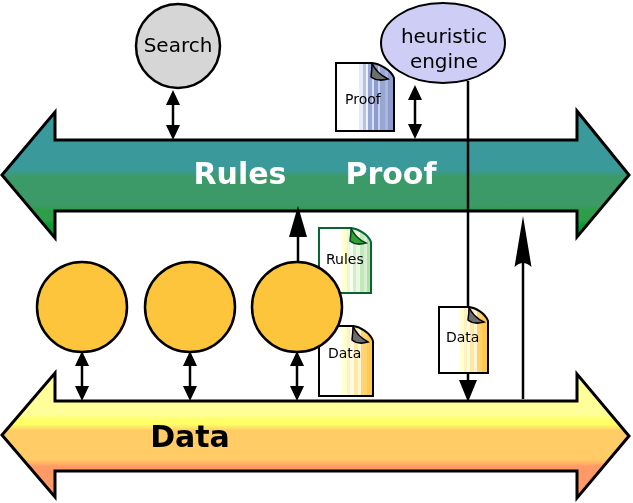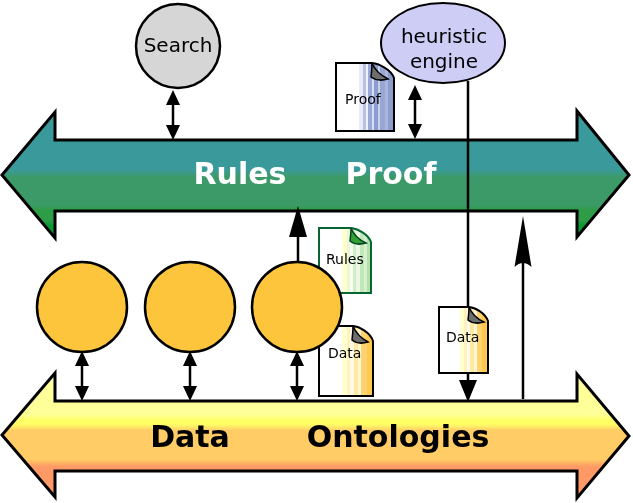--- a/index.html
+++ b/index.html
@@ -215,21 +215,20 @@
   <div class="lbl node-lbl" style="left:178px; top:45px;">Search</div>
 
   <div class="lbl node-lbl wrap" style="left:444px; top:49px;">heuristic engine</div>
 
   <div class="lbl banner-lbl light" style="left:240px; top:173px;">Rules</div>
 
   <div class="lbl banner-lbl light" style="left:391px; top:173px;">Proof</div>
 
   <div class="lbl banner-lbl" style="left:190px; top:436px;">Data</div>
 
-  <div class="lbl banner-lbl" style="left:398px; top:436px;">Ontologies</div>
 
   <div class="lbl doc-lbl" style="left:345px; top:99px; transform:translate(0,-50%);">Proof</div>
 
   <div class="lbl doc-lbl" style="left:326px; top:259px; transform:translate(0,-50%);">Rules</div>
 
   <div class="lbl doc-lbl" style="left:328px; top:353px; transform:translate(0,-50%);">Data</div>
 
   <div class="lbl doc-lbl" style="left:446px; top:337px; transform:translate(0,-50%);">Data</div>
 
 </div>

